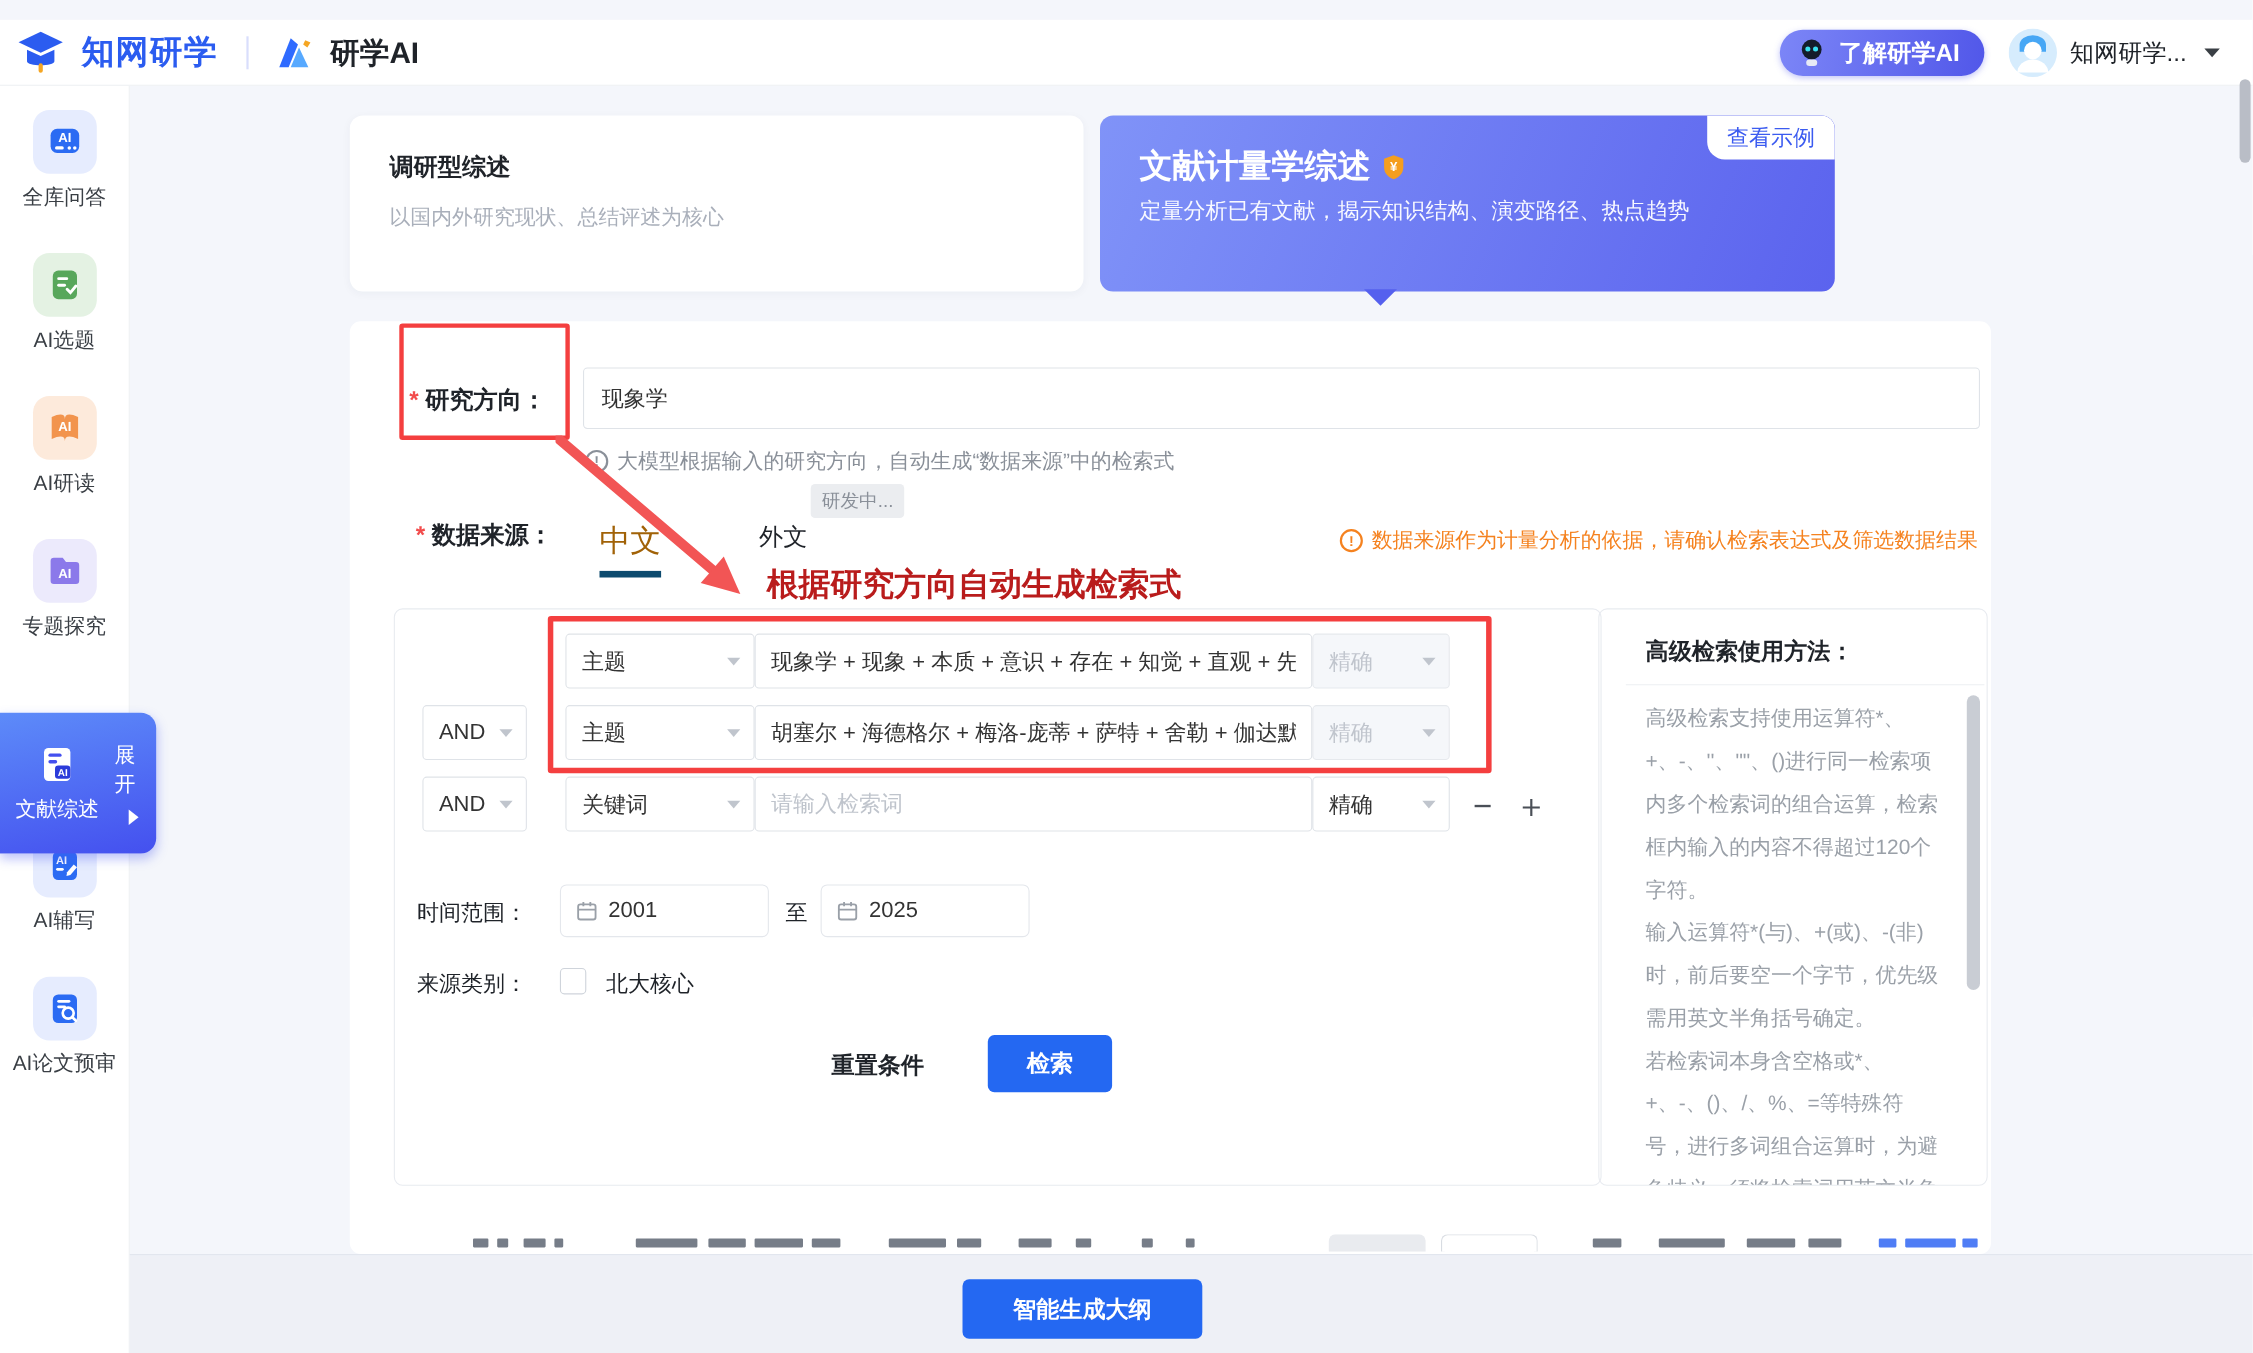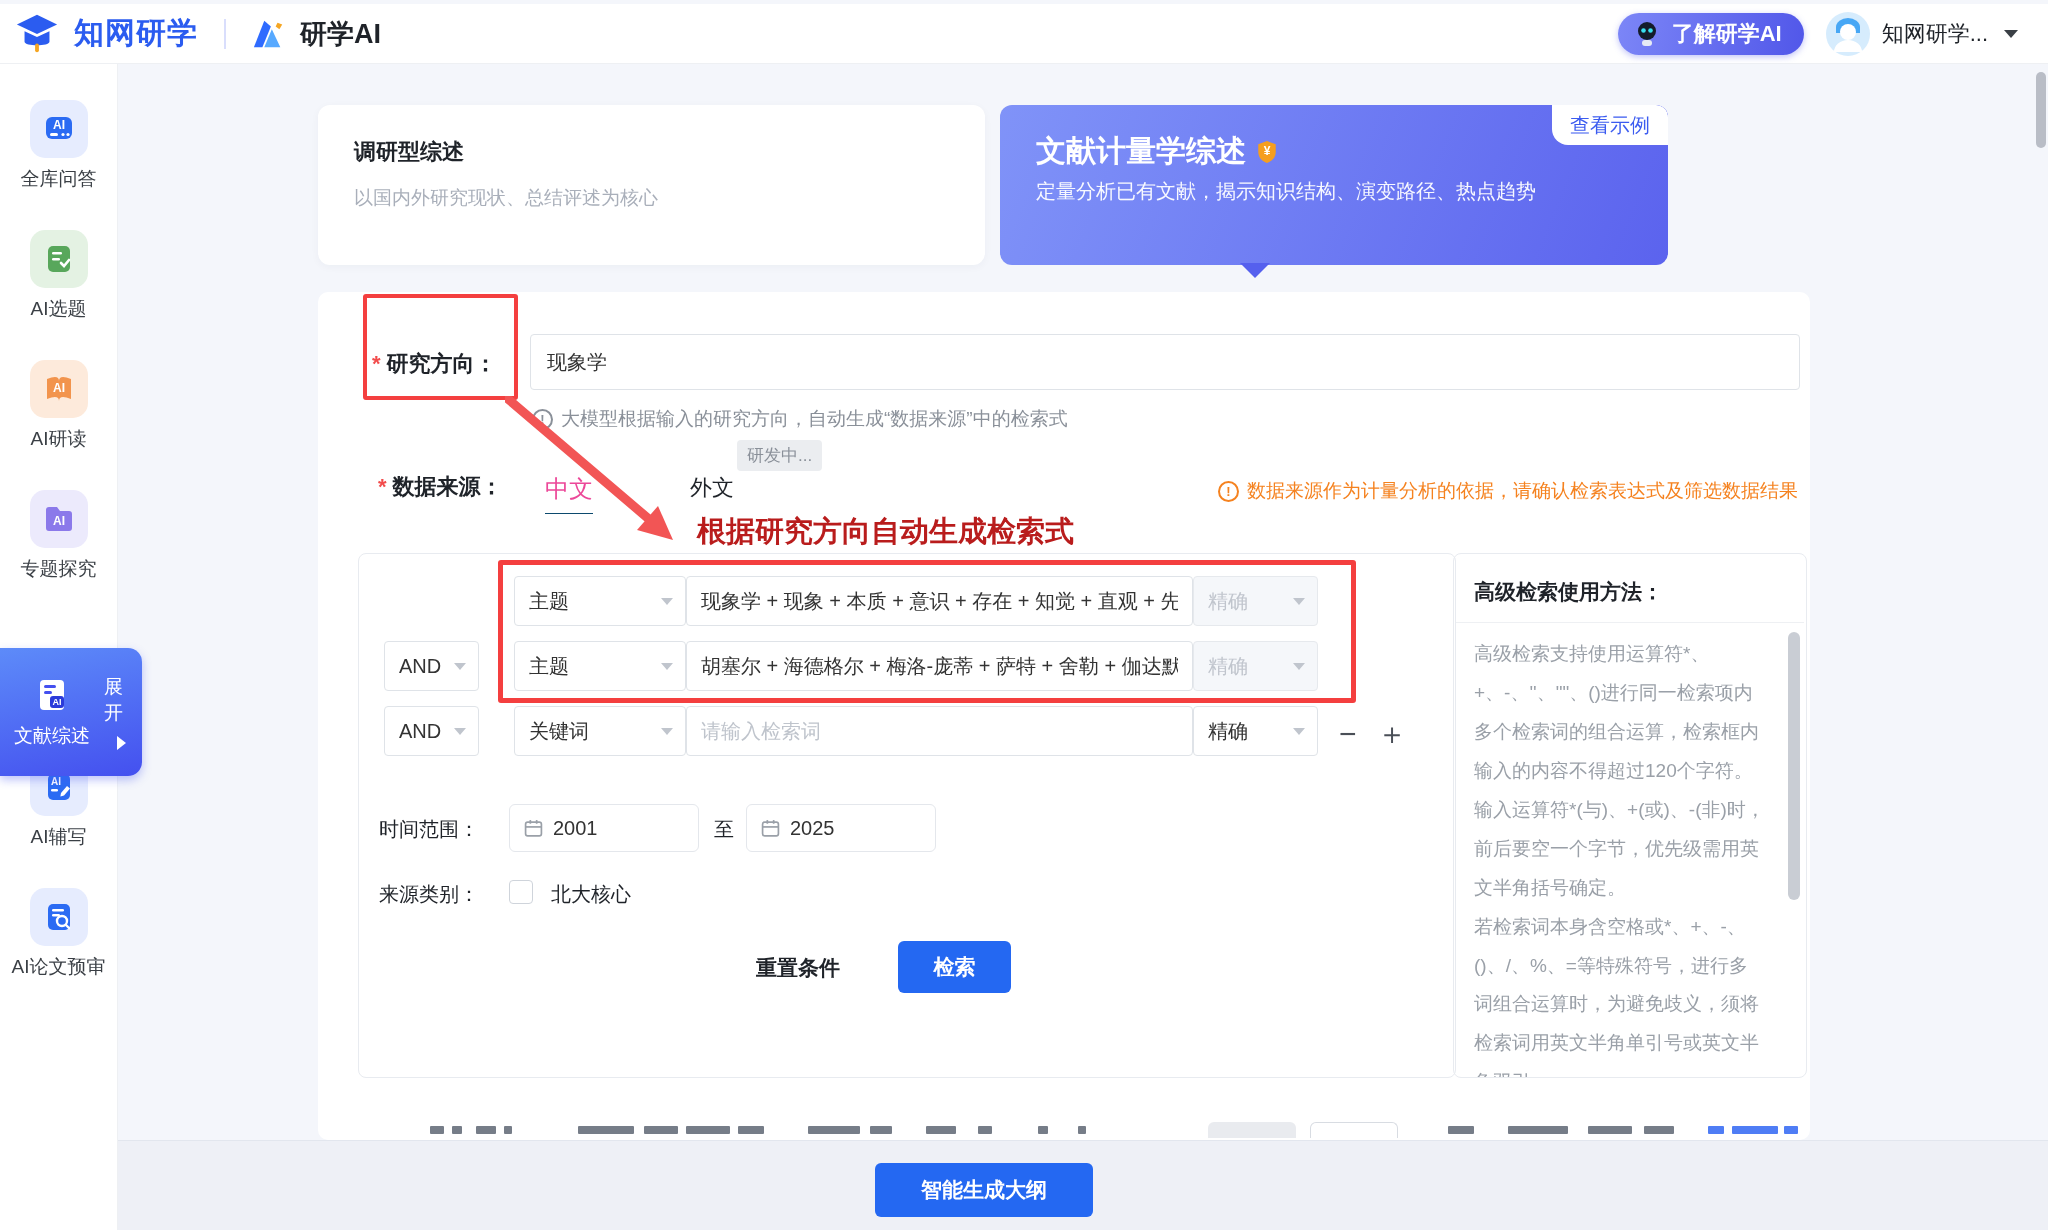--- a/index.html
+++ b/index.html
@@ -1,21 +1,21 @@
 <!DOCTYPE html>
 <html><head>
 <meta charset="utf-8">
 <style>
   * { margin:0; padding:0; box-sizing:border-box; }
   html,body { background:#fff; }
   body { font-family:"Liberation Sans","DejaVu Sans",sans-serif; }
   .screen { position:relative; width:2048px; height:1230px; overflow:hidden; background:#f4f6fb; }
 
   
-  .header { position:absolute; top:4px; left:0; width:2048px; height:60px; background:#fff; border-bottom:1px solid #eef0f3; display:flex; align-items:center; justify-content:space-between; padding:0 30px 0 14px; z-index:20; }
+  .header { position:absolute; top:18px; left:0; width:2048px; height:60px; background:#fff; border-bottom:1px solid #eef0f3; display:flex; align-items:center; justify-content:space-between; padding:0 30px 0 14px; z-index:20; }
   .brand-area { display:flex; align-items:center; gap:14px; }
   .brand-name { font-size:30px; font-weight:800; color:#2b5cf0; letter-spacing:1px; }
   .brand-divider { width:2px; height:30px; background:#d9defc; margin:0 12px; }
   .product-name { font-size:27px; font-weight:700; color:#1f2329; }
   .header-right { display:flex; align-items:center; gap:22px; }
   .learn-btn { display:flex; align-items:center; gap:10px; height:42px; padding:0 22px 0 14px; border:none; border-radius:21px; background:linear-gradient(100deg,#7c86f7 0%,#5157e9 100%); box-shadow:0 2px 6px rgba(80,90,235,.35); cursor:pointer; }
   .learn-btn span { color:#fff; font-size:22px; font-weight:700; }
   .user-chip { display:flex; align-items:center; gap:12px; cursor:pointer; }
   .username { font-size:22px; color:#1f2329; }
   .caret-down { width:0; height:0; border-left:7px solid transparent; border-right:7px solid transparent; border-top:8px solid #3a3f45; margin-left:4px; }
@@ -48,21 +48,21 @@
   
   .panel { position:absolute; top:292px; left:318px; width:1492px; height:848px; background:#fff; border-radius:10px; }
   .field-label { font-size:22px; font-weight:700; color:#1f2329; }
   .req { color:#f24c4c; font-size:22px; margin-right:6px; font-weight:700; }
   .dir-label { position:absolute; left:54px; top:57px; display:flex; align-items:center; }
   .dir-input { position:absolute; left:212px; top:42px; width:1270px; height:56px; border:1px solid #dfe3e8; border-radius:4px; font-size:20px; color:#333; padding:0 16px; font-family:inherit; }
   .hint-row { position:absolute; left:214px; top:114px; display:flex; align-items:center; gap:8px; color:#8a9099; font-size:19px; }
   .info-i { display:inline-flex; width:21px; height:21px; border-radius:50%; border:2px solid currentColor; align-items:center; justify-content:center; font-size:13px; font-weight:700; flex:none; }
 
   .ds-label { position:absolute; left:60px; top:180px; display:flex; align-items:center; }
-  .tab-cn { position:absolute; left:227px; top:181px; font-size:24px; color:#ec4899; padding-bottom:8px; border-bottom:1px solid #0c4a6e; cursor:pointer; }
+  .tab-cn { position:absolute; left:227px; top:181px; font-size:28px; color:#a16207; padding-bottom:8px; border-bottom:6px solid #0c4a6e; cursor:pointer; }
   .tab-en { position:absolute; left:372px; top:181px; font-size:22px; color:#1f2329; cursor:pointer; }
   .dev-pill { position:absolute; left:419px; top:148px; background:#ebedf0; border-radius:4px; padding:4px 10px; font-size:17px; color:#8a9099; }
   .ds-warning { position:absolute; right:12px; top:186px; display:flex; align-items:center; gap:8px; color:#f5821f; font-size:19px; }
 
   
   .search-box { position:absolute; left:40px; top:261px; width:1098px; height:525px; border:1px solid #e8ebf0; border-radius:8px; }
   .sel { position:absolute; height:50px; border:1px solid #dfe3e8; border-radius:4px; background:#fff; display:flex; align-items:center; justify-content:space-between; padding:0 12px 0 14px; font-size:20px; color:#333; cursor:pointer; }
   .sel .caret { width:0; height:0; border-left:6px solid transparent; border-right:6px solid transparent; border-top:7px solid #c0c5cd; margin-left:10px; }
   .sel.disabled { background:#f5f7fa; color:#c0c5cd; border-color:#e6e9ed; cursor:default; }
   .txt { position:absolute; height:50px; border:1px solid #dfe3e8; border-radius:4px; font-size:20px; color:#333; padding:0 14px; font-family:inherit; }
@@ -79,21 +79,21 @@
   .date-box { position:absolute; top:250px; height:48px; width:190px; border:1px solid #e4e7ec; border-radius:6px; display:flex; align-items:center; gap:10px; padding:0 14px; font-size:20px; color:#333; cursor:pointer; }
   .date-from { left:150px; } .date-to { left:387px; }
   .to-word { position:absolute; left:355px; top:262px; font-size:20px; color:#1f2329; }
   .cat-label { position:absolute; left:20px; top:327px; }
   .checkbox { position:absolute; left:150px; top:326px; width:24px; height:24px; border:1px solid #cfd4db; border-radius:4px; background:#fff; cursor:pointer; }
   .cat-option { position:absolute; left:192px; top:327px; font-size:20px; color:#1f2329; cursor:pointer; }
   .reset-btn { position:absolute; left:397px; top:400px; font-size:21px; font-weight:700; color:#1f2329; background:none; border:none; cursor:pointer; font-family:inherit; }
   .search-btn { position:absolute; left:539px; top:387px; width:113px; height:52px; background:#2468f2; color:#fff; font-size:21px; font-weight:700; border:none; border-radius:6px; cursor:pointer; font-family:inherit; }
 
   
-  .adv { position:absolute; left:1135px; top:261px; width:354px; height:525px; border:1px solid #e8ebf0; border-radius:8px; overflow:hidden; }
+  .adv { position:absolute; left:1135px; top:261px; width:354px; height:525px; border:1px solid #e8ebf0; border-radius:8px; overflow:hidden;padding-left:22px; }
   .adv h4 { font-size:21px; font-weight:700; color:#1f2329; padding:24px 20px 16px; }
   .adv .divider { height:1px; background:#eef0f3; margin:0 2px; }
   .adv-body { padding:12px 40px 0 20px; font-size:19px; color:#9aa0a8; line-height:2.05; }
   .adv-thumb { position:absolute; right:6px; top:78px; width:12px; height:268px; border-radius:6px; background:#c9cdd4; cursor:pointer; }
 
   
   .clipped { position:absolute; left:100px; top:830px; width:1380px; height:16px; overflow:hidden; }
   .clipped i { position:absolute; top:4px; height:8px; background:#767d88; border-radius:1px; display:block; }
   .clipped i.blue { background:#4f7df5; }
   .clipped .tg { top:0; height:16px; border-radius:6px 6px 0 0; background:#e9ebef; }

